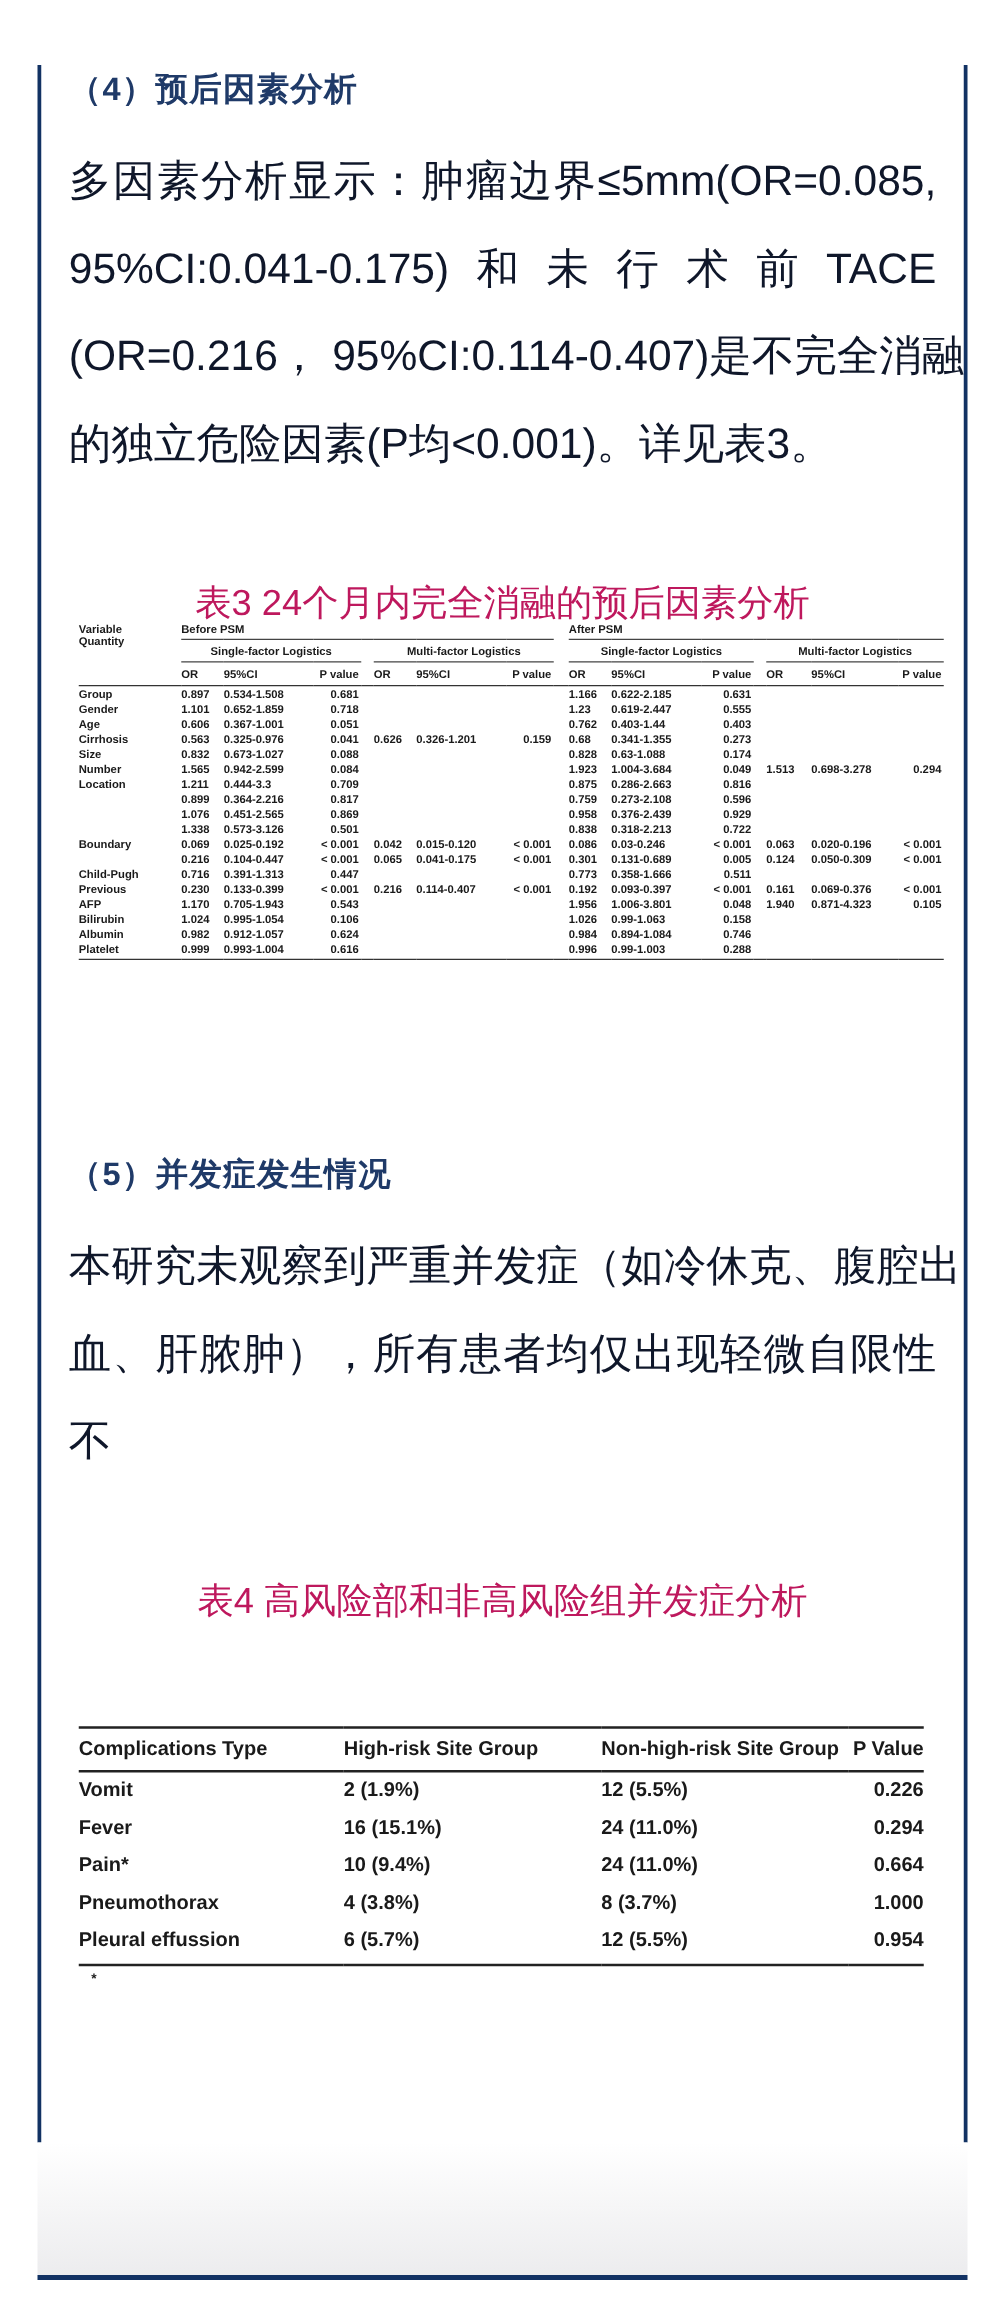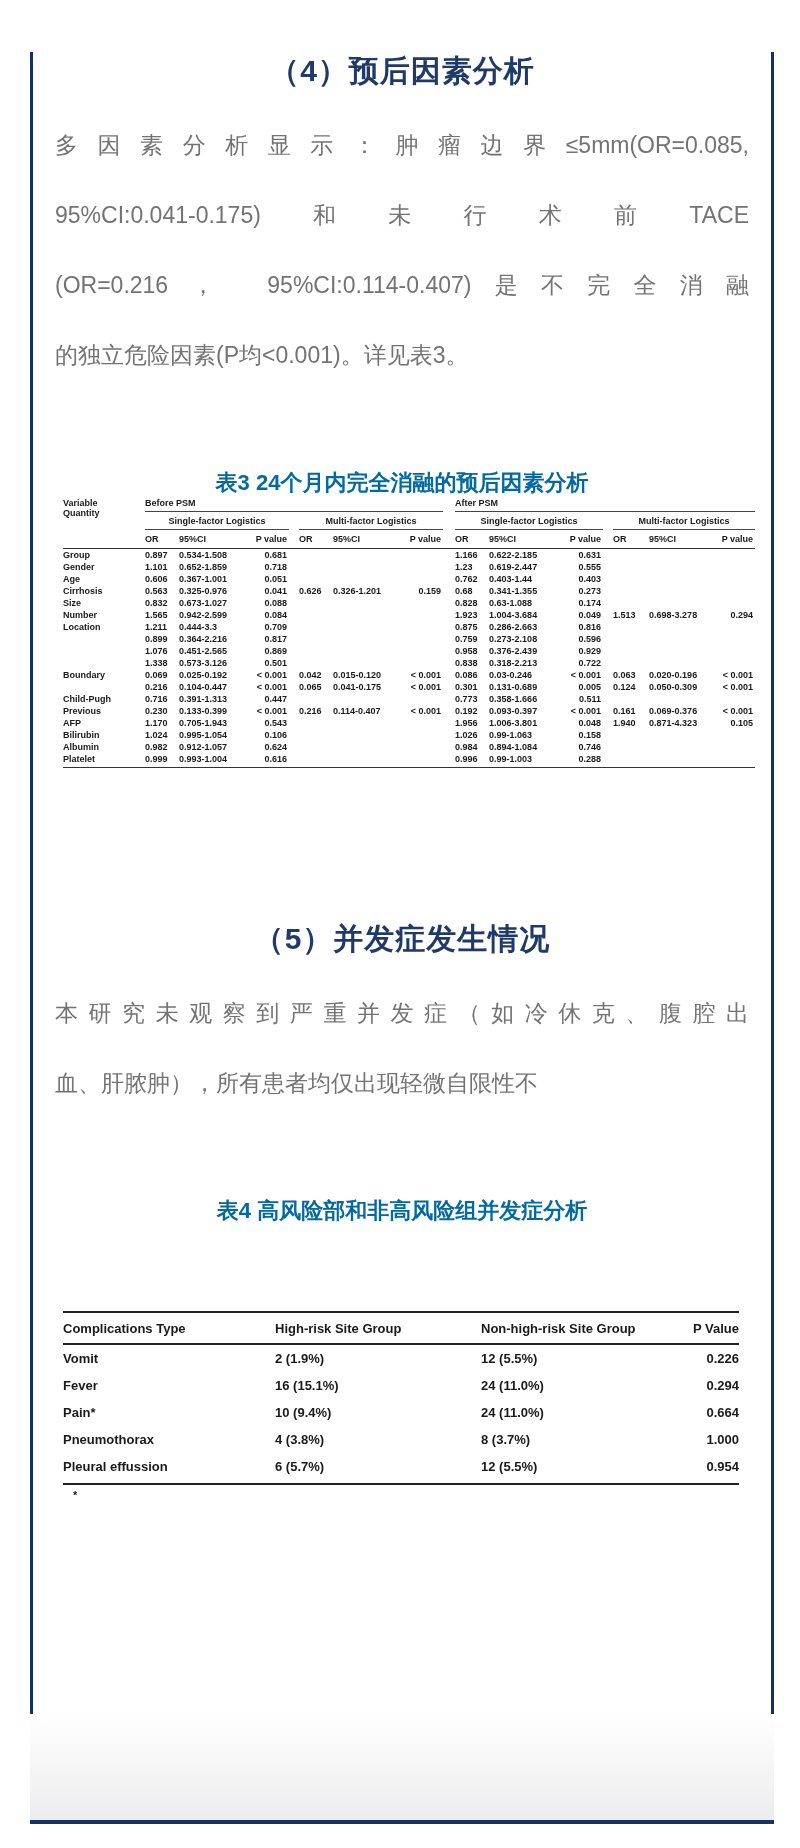--- a/index.html
+++ b/index.html
@@ -14,33 +14,33 @@
     border-left:3px solid #123263;border-right:3px solid #123263;
     padding:0 22px;background:#ffffff;
   }
   .card-fade{
     box-sizing:border-box;height:110px;
     background:linear-gradient(to bottom,#ffffff 0%,#ececee 100%);
     border-bottom:4px solid #123263;
   }
   .heading{
     margin:0;padding:0;color:#1f3a68;font-weight:bold;
-    font-size:30px;line-height:38px;letter-spacing:1px;text-align:center;
+    font-size:26px;line-height:38px;letter-spacing:1px;
   }
   .h4{margin-top:52px;}
   .h5{margin-top:152px;}
-  .para{margin-top:20px;color:#737373;font-size:23px;}
+  .para{margin-top:20px;color:#0f172a;font-size:34px;}
   .para .line{
     line-height:70px;white-space:nowrap;
     text-align:justify;text-align-last:justify;
   }
   .para .line:last-child{text-align-last:left;white-space:normal;}
   .tbl-title{
-    margin-top:78px;text-align:center;color:#0369a1;
-    font-size:22px;font-weight:bold;line-height:30px;
+    margin-top:78px;text-align:center;color:#be185d;
+    font-size:29px;font-weight:normal;line-height:30px;
   }
   .tbl-title.t4t{}
   
   .t3wrap{margin-left:8px;}
   table{border-collapse:collapse;table-layout:fixed;}
   .t3{width:692px;color:#1a1a1a;}
   .t3 th,.t3 td{
     font-size:9px;font-weight:bold;line-height:11px;padding:0;
     white-space:nowrap;overflow:visible;text-align:left;vertical-align:bottom;
   }
@@ -48,21 +48,21 @@
   .t3 .grp{border-bottom:1px solid #444;padding-bottom:2px;}
   .t3 .sub{border-bottom:1px solid #444;padding:4px 0 2px;text-align:center;}
   .t3 .gap{border:none;}
   .t3 .colhead th{border-bottom:1.5px solid #333;padding:4px 0 3px;}
   .t3 th.r,.t3 td.r{text-align:right;padding-right:2px;}
   .t3 tbody td{padding-top:1px;}
   .t3 tbody tr:last-child td{border-bottom:1.5px solid #333;padding-bottom:2px;}
   
   .t4wrap{margin-top:85px;margin-left:8px;}
   .t4{width:676px;color:#1a1a1a;font-weight:bold;}
-  .t4 th,.t4 td{font-size:13px;text-align:left;padding:6px 0;white-space:nowrap;}
+  .t4 th,.t4 td{font-size:16px;text-align:left;padding:6px 0;white-space:nowrap;}
   .t4 thead th{border-top:2px solid #222;border-bottom:2px solid #222;padding:8px 0 7px;}
   .t4 th.r,.t4 td.r{text-align:right;}
   .t4 tbody tr:last-child td{border-bottom:2px solid #222;padding-bottom:9px;}
   .footnote{margin:4px 0 0 10px;font-size:11px;font-weight:bold;color:#1a1a1a;}
 </style>
 </head>
 <body>
 
 <div class="card">
   <div class="card-body">

